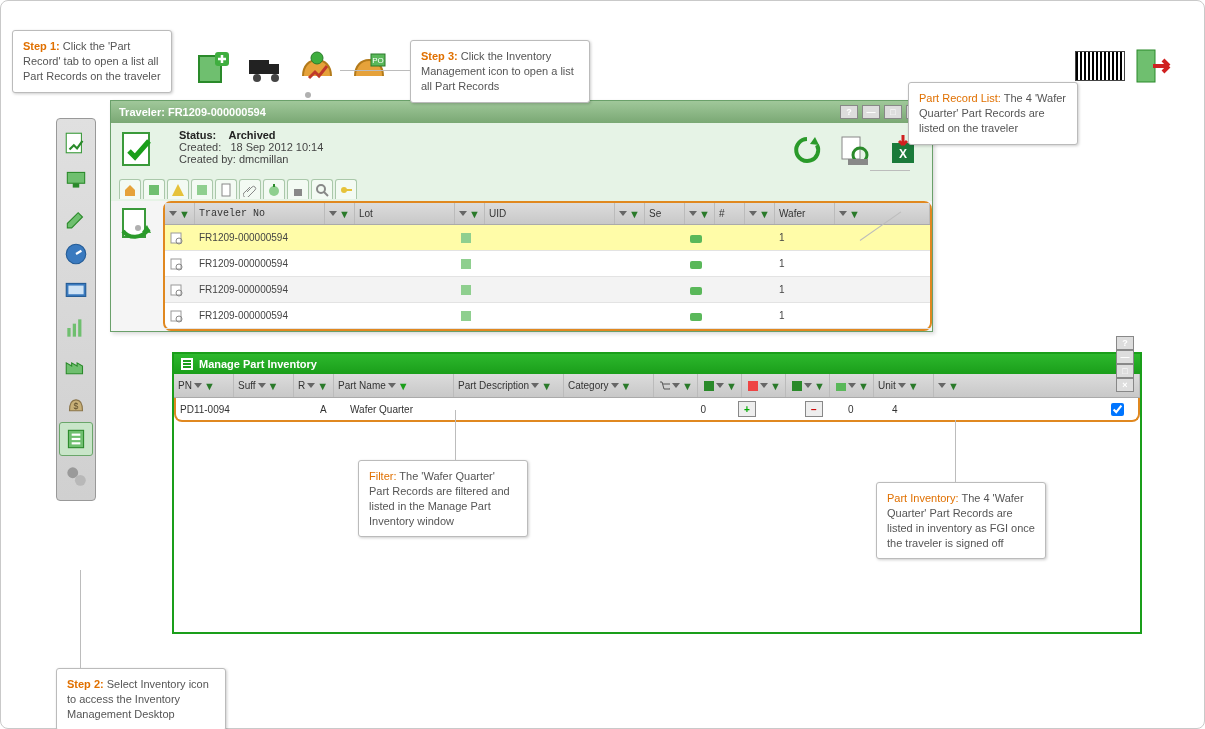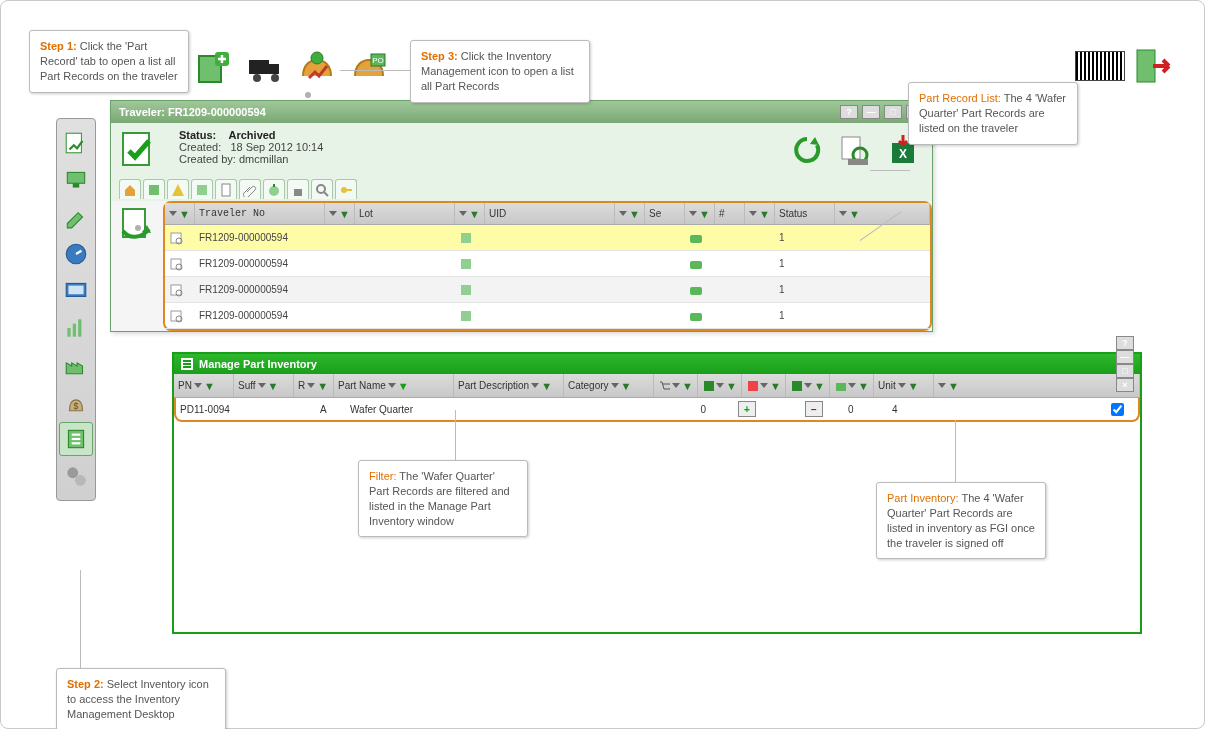--- a/index.html
+++ b/index.html
@@ -440,21 +440,21 @@
             <span class="filter-funnel">▼</span>
           </div>
         <div class="gh" style="width:30px;">
             <span>#</span>
           </div>
         <div class="gh" style="width:30px;">
             <span class="sort-tri"></span>
             <span class="filter-funnel">▼</span>
           </div>
         <div class="gh" style="width:60px;">
-            <span>Status</span>
+            <span>Wafer</span>
           </div>
         <div class="gh" style="flex:1;">
             <span class="sort-tri"></span>
             <span class="filter-funnel">▼</span>
           </div>
       </div>
 
       <div class="grid-row hl">
         <div class="gc" style="width:30px;">
             <svg class="mini-icon" viewBox="0 0 14 14">
@@ -709,21 +709,21 @@
       </div>
     <div class="mc" style="flex:1;justify-content:flex-end;padding-right:14px;">
         <input type="checkbox" checked="" style="">
       </div>
   </div>
 
   <div class="mpi-body"></div>
 
 </div>
 
-<div class="callout" style="left:29px;top:30px;width:160px;">
+<div class="callout" style="left:12px;top:30px;width:160px;">
   <b class="step">Step 1:</b>
   <span>Click the 'Part Record' tab to open a list all Part Records on the traveler</span>
 </div>
 
 <div class="callout" style="left:410px;top:24px;width:180px;margin-top:16px;">
   <b class="step">Step 3:</b>
   <span>Click the Inventory Management icon to open a list all Part Records</span>
 </div>
 
 <div class="callout" style="left:908px;top:82px;width:170px;">

